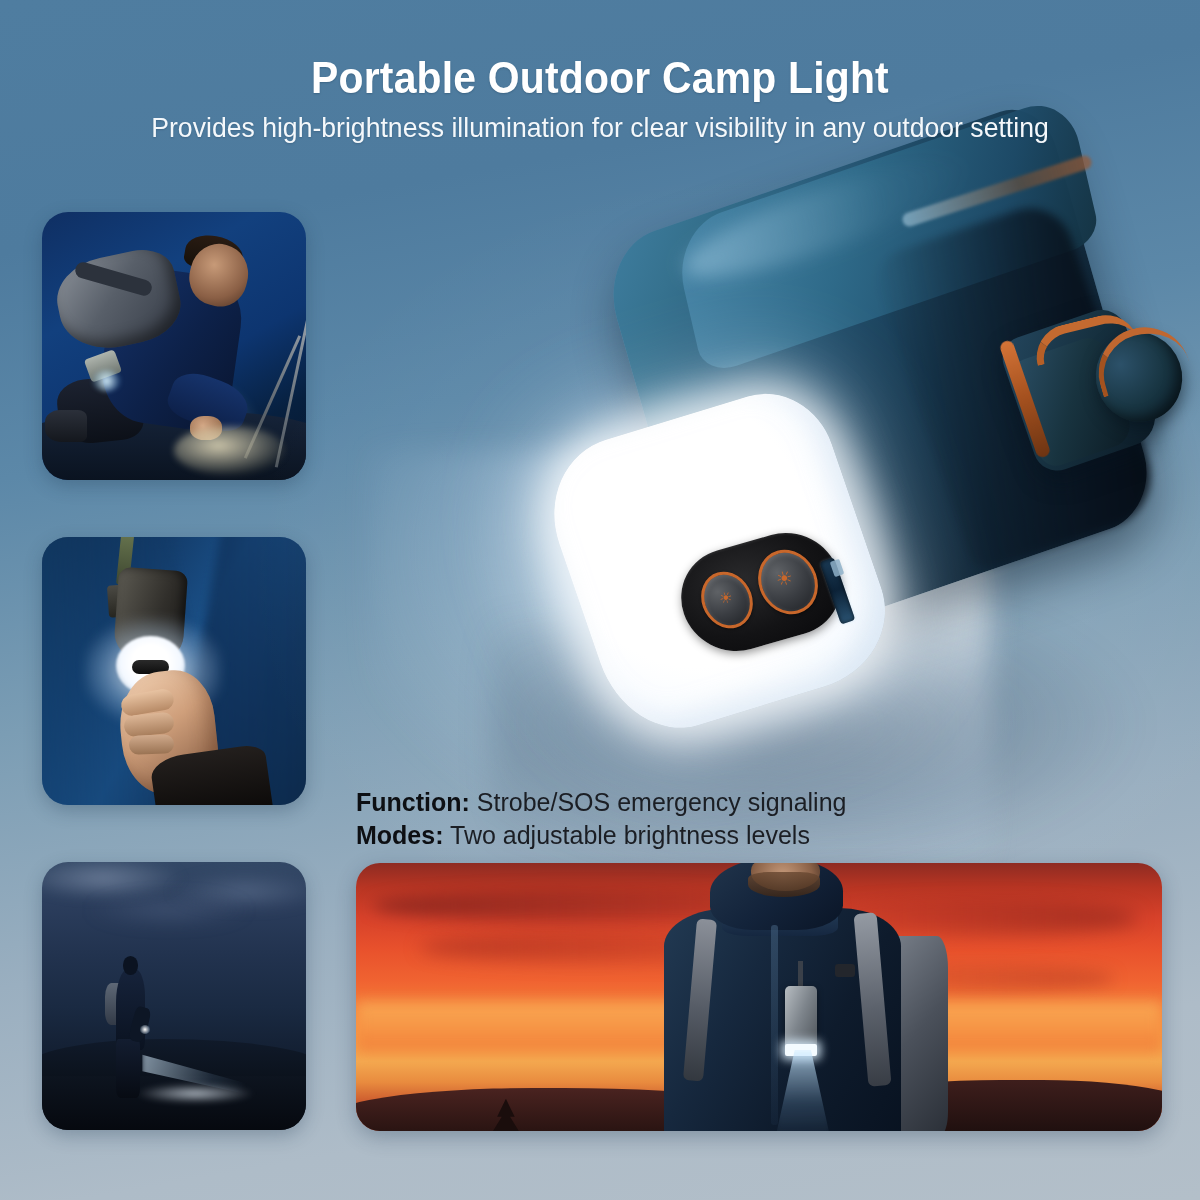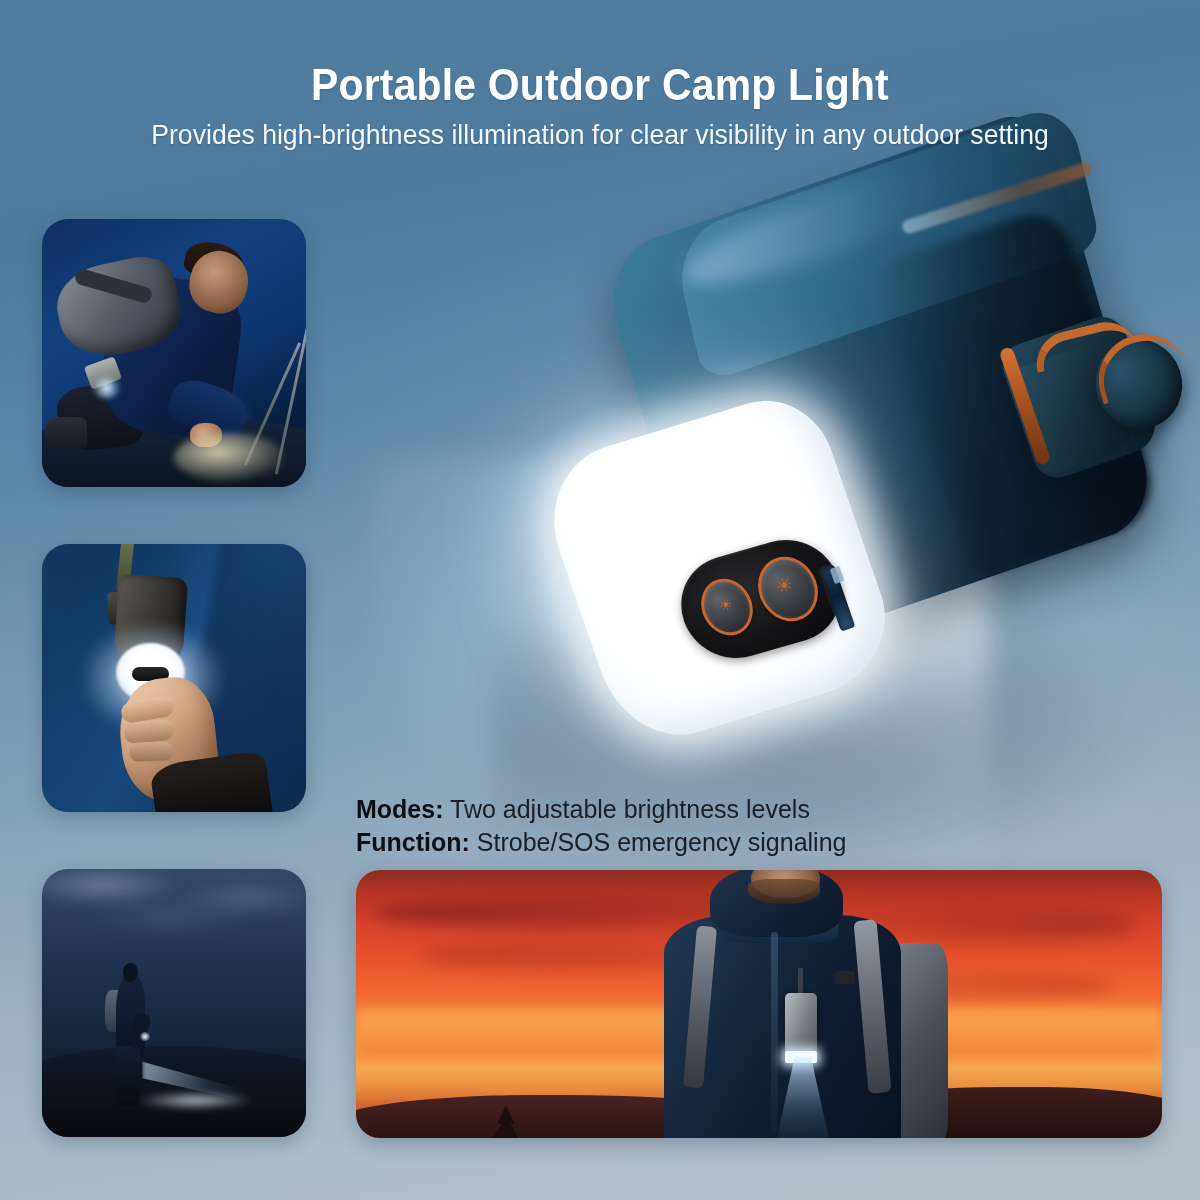--- a/index.html
+++ b/index.html
@@ -17,21 +17,20 @@
     position:absolute; inset:0;
     background:
       linear-gradient(170deg,
         #4f7da0 0%,
         #4e7b9e 18%,
         #5c88a8 34%,
         #7b9db4 52%,
         #9aafc0 70%,
         #aebcc8 86%,
         #b3bfc9 100%);
-    margin-top: 7px;
   }
   .page::after{
     content:"";
     position:absolute; inset:0;
     background:radial-gradient(ellipse 70% 55% at 64% 48%, rgba(255,255,255,.10), rgba(255,255,255,0) 62%);
     pointer-events:none;
   }
 
   
   .header { position:absolute; top:0; left:0; width:1200px; text-align:center; z-index:6;}
@@ -474,26 +473,26 @@
       <div class="clip-plate"></div>
       <div class="clip-trim"></div>
       <div class="clip-arc"></div>
       <div class="clip-knob"></div>
       <div class="clip-knobring"></div>
     </div>
   </div>
 
   <div class="features">
     <div class="feat-line">
+      <span class="feat-key">Function:</span>
+      <span class="feat-val">Strobe/SOS emergency signaling</span>
+    </div>
+    <div class="feat-line">
       <span class="feat-key">Modes:</span>
       <span class="feat-val">Two adjustable brightness levels</span>
-    </div>
-    <div class="feat-line">
-      <span class="feat-key">Function:</span>
-      <span class="feat-val">Strobe/SOS emergency signaling</span>
     </div>
   </div>
 
   <div class="photo-wide">
     <div class="ph-sky"></div>
     <div class="ph-wisp1"></div>
     <div class="ph-wisp2"></div>
     <div class="ph-wisp3"></div>
     <div class="ph-wisp4"></div>
     <div class="ph-sunband"></div>

